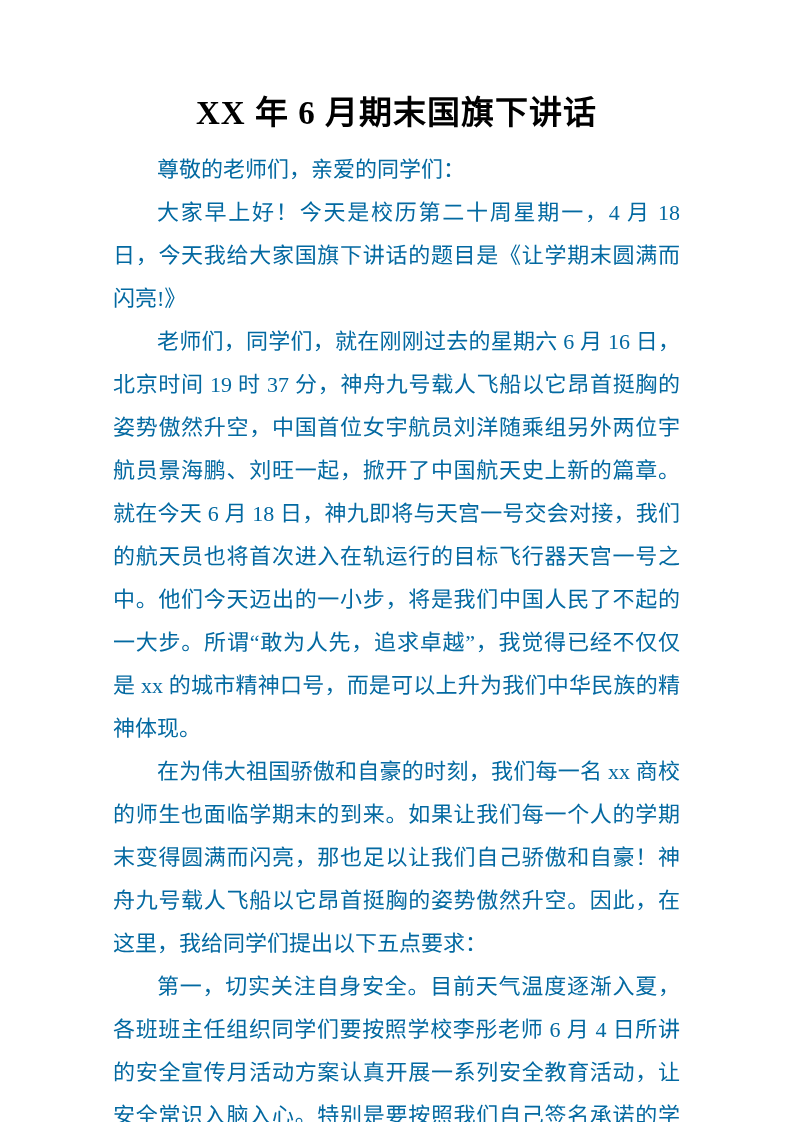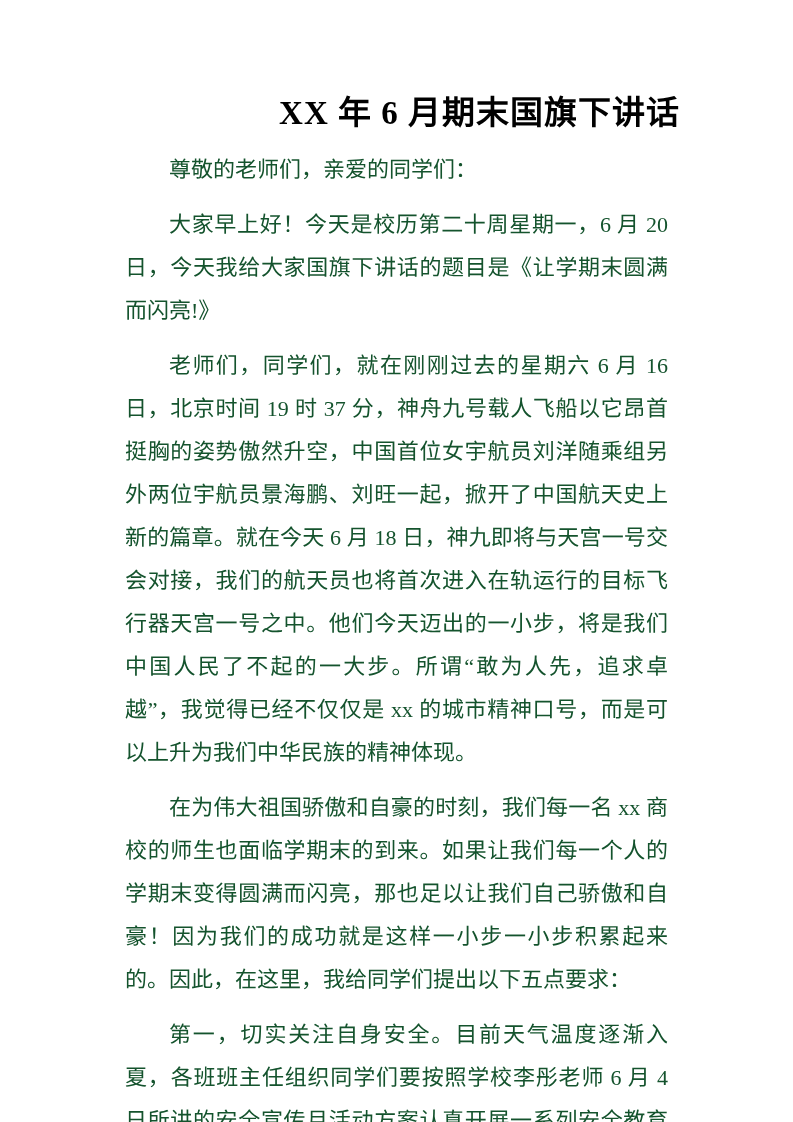--- a/index.html
+++ b/index.html
@@ -17,43 +17,43 @@
     background: #ffffff;
     color: #000000;
     overflow: hidden;
     font-family: "Liberation Serif", "DejaVu Serif", serif;
   }
   .doc-title {
     margin: 0;
     font-size: 33px;
     line-height: 46px;
     font-weight: 700;
-    text-align: right;
+    text-align: center;
     letter-spacing: 1px;
     white-space: nowrap;
   }
   .doc-body {
     margin-top: 12px;
   }
   .doc-body p {
-    margin: 12px;
+    margin: 0;
     font-size: 22px;
     line-height: 43px;
     text-indent: 2em;
     text-align: justify;
     word-break: break-all;
-    color: #14532d;
+    color: #0369a1;
     font-family: Liberation Serif, serif;
   }
 </style>
 </head>
 <body>
 
 <div class="page">
   <h1 class="doc-title">XX 年 6 月期末国旗下讲话</h1>
   <div class="doc-body">
     <p>尊敬的老师们，亲爱的同学们：</p>
-    <p>大家早上好！今天是校历第二十周星期一，6 月 20 日，今天我给大家国旗下讲话的题目是《让学期末圆满而闪亮!》</p>
+    <p>大家早上好！今天是校历第二十周星期一，4 月 18 日，今天我给大家国旗下讲话的题目是《让学期末圆满而闪亮!》</p>
     <p>老师们，同学们，就在刚刚过去的星期六 6 月 16 日，北京时间 19 时 37 分，神舟九号载人飞船以它昂首挺胸的姿势傲然升空，中国首位女宇航员刘洋随乘组另外两位宇航员景海鹏、刘旺一起，掀开了中国航天史上新的篇章。就在今天 6 月 18 日，神九即将与天宫一号交会对接，我们的航天员也将首次进入在轨运行的目标飞行器天宫一号之中。他们今天迈出的一小步，将是我们中国人民了不起的一大步。所谓“敢为人先，追求卓越”，我觉得已经不仅仅是 xx 的城市精神口号，而是可以上升为我们中华民族的精神体现。</p>
-    <p>在为伟大祖国骄傲和自豪的时刻，我们每一名 xx 商校的师生也面临学期末的到来。如果让我们每一个人的学期末变得圆满而闪亮，那也足以让我们自己骄傲和自豪！因为我们的成功就是这样一小步一小步积累起来的。因此，在这里，我给同学们提出以下五点要求：</p>
+    <p>在为伟大祖国骄傲和自豪的时刻，我们每一名 xx 商校的师生也面临学期末的到来。如果让我们每一个人的学期末变得圆满而闪亮，那也足以让我们自己骄傲和自豪！神舟九号载人飞船以它昂首挺胸的姿势傲然升空。因此，在这里，我给同学们提出以下五点要求：</p>
     <p>第一，切实关注自身安全。目前天气温度逐渐入夏，各班班主任组织同学们要按照学校李彤老师 6 月 4 日所讲的安全宣传月活动方案认真开展一系列安全教育活动，让安全常识入脑入心。特别是要按照我们自己签名承诺的学校禁泳令</p>
   </div>
 </div>
 
 </body></html>

